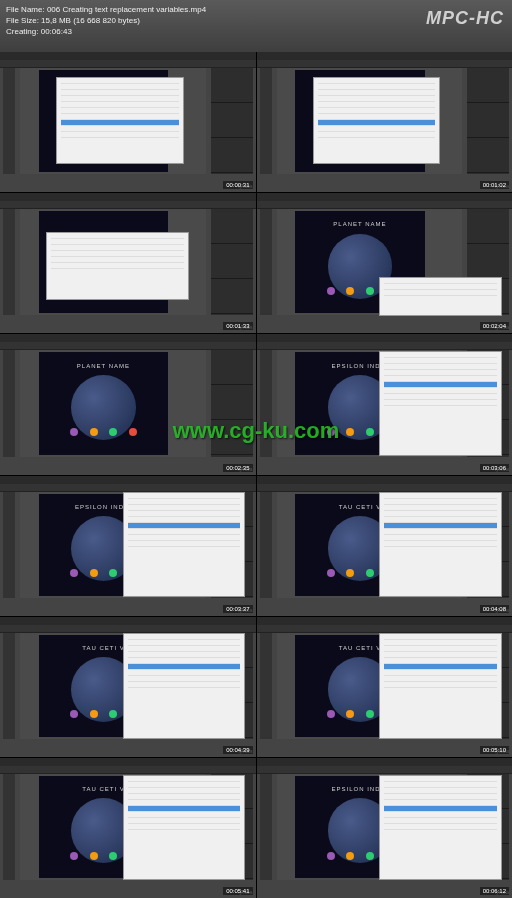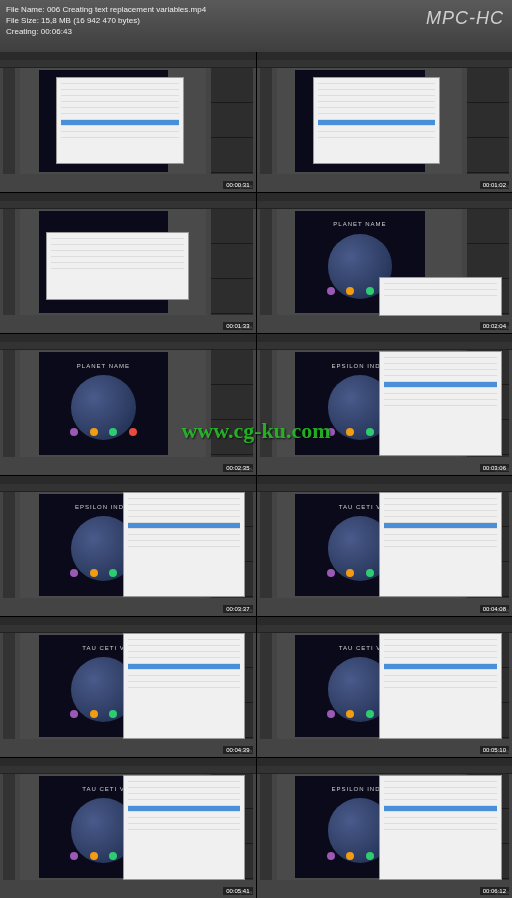--- a/index.html
+++ b/index.html
@@ -24,21 +24,21 @@
   left: 6px;
   font-size: 8px;
   line-height: 11px;
   color: #eee;
 }
 .mpc-logo {
   position: absolute;
   top: 8px;
   right: 8px;
   font-size: 18px;
-  font-weight: normal;
+  font-weight: bold;
   font-style: italic;
   color: #d0d0d0;
   letter-spacing: 1px;
 }
 .grid {
   position: absolute;
   top: 52px;
   left: 0;
   right: 0;
   bottom: 0;
@@ -171,30 +171,29 @@
   top: 48%;
   left: 50%;
   transform: translate(-50%, -50%);
   font-size: 22px;
   font-weight: bold;
   color: rgba(40, 200, 40, 0.85);
   text-shadow: 1px 1px 2px rgba(0,0,0,0.7);
   pointer-events: none;
   z-index: 100;
   white-space: nowrap;
-  font-family: Liberation Serif, serif;
 }
 </style>
 </head>
 <body>
 
 <div class="header">
   <div class="file-info">
     <div>File Name: 006 Creating text replacement variables.mp4</div>
-    <div>File Size: 15,8 MB (16 942 470 bytes)</div>
+    <div>File Size: 15,8 MB (16 668 820 bytes)</div>
     <div>Creating: 00:06:43</div>
   </div>
   <div class="mpc-logo">MPC-HC</div>
 </div>
 
 <div class="grid">
     <div class="thumb">
       <div class="ps-frame">
         <div class="ps-menu"></div>
         <div class="ps-tabs"></div>

